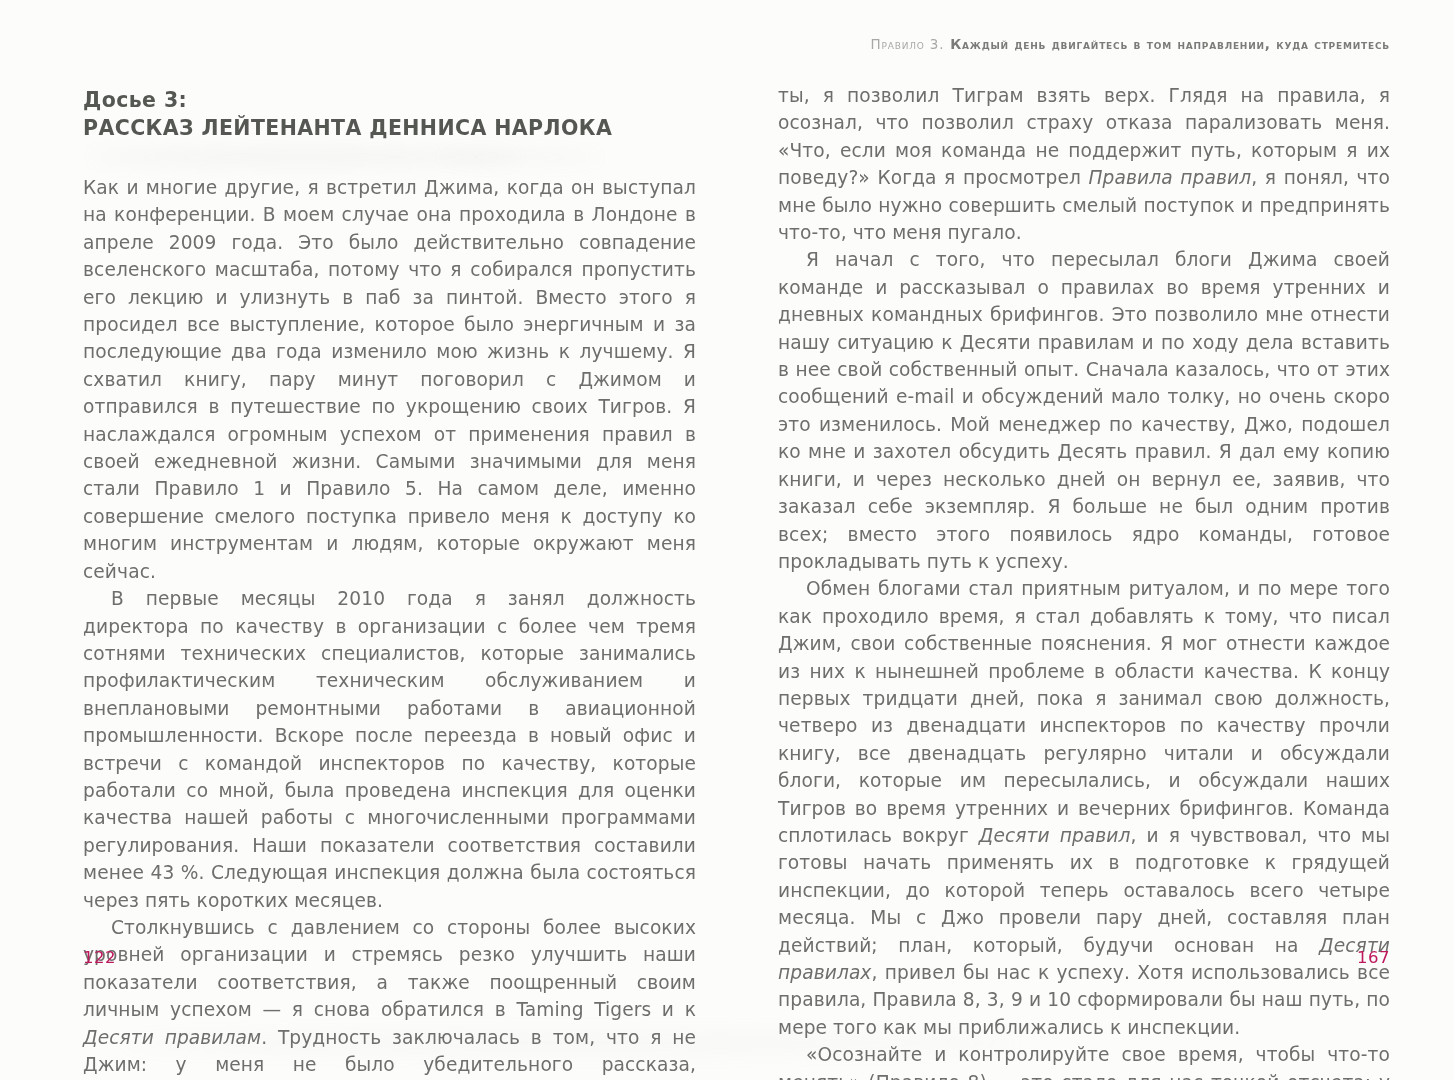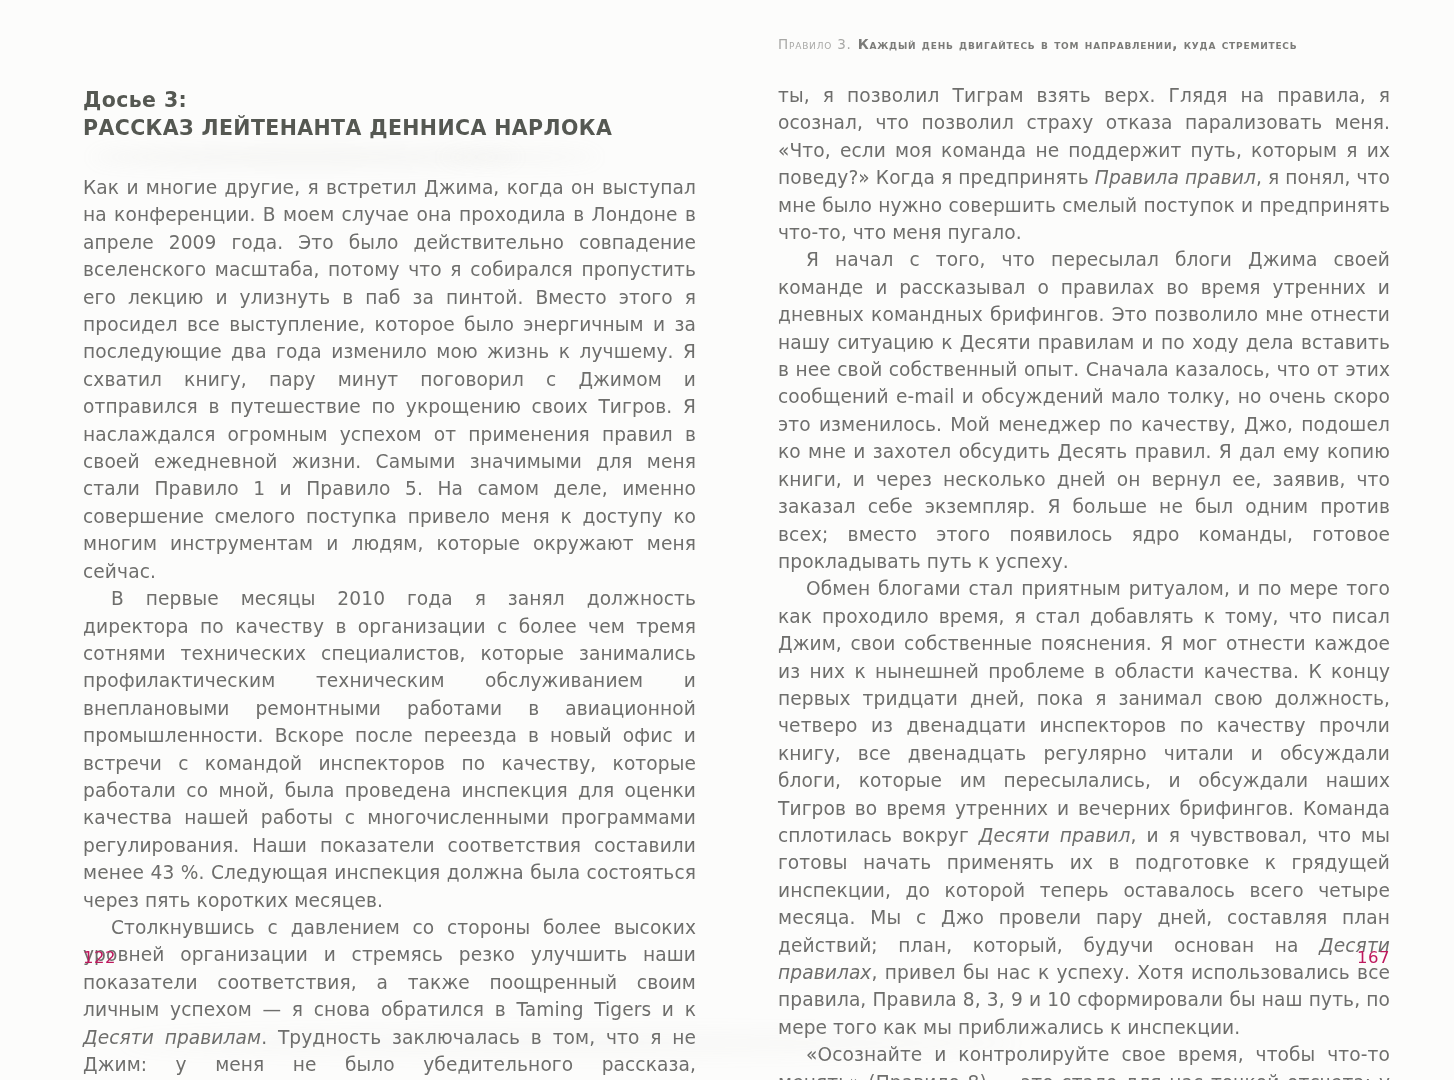--- a/index.html
+++ b/index.html
@@ -26,20 +26,21 @@
   }
   .smudge-1 { left: 90px;  top: 148px; width: 430px; height: 18px; }
   .smudge-2 { left: 440px; top: 150px; width: 160px; height: 14px; opacity: 0.07; }
   .smudge-3 { left: 120px; top: 1030px; width: 900px; height: 26px; opacity: 0.05; }
 
   .running-head {
     position: absolute;
     left: 778px;
     top: 36px;
     width: 612px;
+    text-align: right;
     font-size: 13.5px;
     letter-spacing: 0.8px;
     font-variant: small-caps;
     white-space: nowrap;
   }
   .running-head .rule-label {
     color: #a8a8a6;
     font-weight: 500;
     margin-right: 6px;
   }
@@ -113,21 +114,21 @@
     <div class="body-text">
       <p class="para"><span>Как и многие другие, я встретил Джима, когда он выступал на конференции. В моем случае она проходила в Лондоне в апреле 2009 года. Это было действительно совпадение вселенского масштаба, потому что я собирался пропустить его лекцию и улизнуть в паб за пинтой. Вместо этого я просидел все выступление, которое было энергичным и за последующие два года изменило мою жизнь к лучшему. Я схватил книгу, пару минут поговорил с Джимом и отправился в путешествие по укрощению своих Тигров. Я наслаждался огромным успехом от применения правил в своей ежедневной жизни. Самыми значимыми для меня стали Правило 1 и Правило 5. На самом деле, именно совершение смелого поступка привело меня к доступу ко многим инструментам и людям, которые окружают меня сейчас.</span></p>
       <p class="para indent"><span>В первые месяцы 2010 года я занял должность директора по качеству в организации с более чем тремя сотнями технических специалистов, которые занимались профилактическим техническим обслуживанием и внеплановыми ремонтными работами в авиационной промышленности. Вскоре после переезда в новый офис и встречи с командой инспекторов по качеству, которые работали со мной, была проведена инспекция для оценки качества нашей работы с многочисленными программами регулирования. Наши показатели соответствия составили менее 43 %. Следующая инспекция должна была состояться через пять коротких месяцев.</span></p>
       <p class="para indent"><span>Столкнувшись с давлением со стороны более высоких уровней организации и стремясь резко улучшить наши показатели соответствия, а также поощренный своим личным успехом — я снова обратился в Taming Tigers и к </span><span class="run-italic">Десяти правилам</span><span>. Трудность заключалась в том, что я не Джим: у меня не было убедительного рассказа, иллюстрирующего силу </span></p>
     </div>
     <div class="page-number page-number-left">122</div>
   </section>
 
   <section class="page page-right">
     <div class="body-text">
-      <p class="para"><span>ты, я позволил Тиграм взять верх. Глядя на правила, я осознал, что позволил страху отказа парализовать меня. «Что, если моя команда не поддержит путь, которым я их поведу?» Когда я предпринять </span><span class="run-italic">Правила правил</span><span>, я понял, что мне было нужно совершить смелый поступок и предпринять что-то, что меня пугало.</span></p>
+      <p class="para"><span>ты, я позволил Тиграм взять верх. Глядя на правила, я осознал, что позволил страху отказа парализовать меня. «Что, если моя команда не поддержит путь, которым я их поведу?» Когда я просмотрел </span><span class="run-italic">Правила правил</span><span>, я понял, что мне было нужно совершить смелый поступок и предпринять что-то, что меня пугало.</span></p>
       <p class="para indent"><span>Я начал с того, что пересылал блоги Джима своей команде и рассказывал о правилах во время утренних и дневных командных брифингов. Это позволило мне отнести нашу ситуацию к Десяти правилам и по ходу дела вставить в нее свой собственный опыт. Сначала казалось, что от этих сообщений e-mail и обсуждений мало толку, но очень скоро это изменилось. Мой менеджер по качеству, Джо, подошел ко мне и захотел обсудить Десять правил. Я дал ему копию книги, и через несколько дней он вернул ее, заявив, что заказал себе экземпляр. Я больше не был одним против всех; вместо этого появилось ядро команды, готовое прокладывать путь к успеху.</span></p>
       <p class="para indent"><span>Обмен блогами стал приятным ритуалом, и по мере того как проходило время, я стал добавлять к тому, что писал Джим, свои собственные пояснения. Я мог отнести каждое из них к нынешней проблеме в области качества. К концу первых тридцати дней, пока я занимал свою должность, четверо из двенадцати инспекторов по качеству прочли книгу, все двенадцать регулярно читали и обсуждали блоги, которые им пересылались, и обсуждали наших Тигров во время утренних и вечерних брифингов. Команда сплотилась вокруг </span><span class="run-italic">Десяти правил</span><span>, и я чувствовал, что мы готовы начать применять их в подготовке к грядущей инспекции, до которой теперь оставалось всего четыре месяца. Мы с Джо провели пару дней, составляя план действий; план, который, будучи основан на </span><span class="run-italic">Десяти правилах</span><span>, привел бы нас к успеху. Хотя использовались все правила, Правила 8, 3, 9 и 10 сформировали бы наш путь, по мере того как мы приближались к инспекции.</span></p>
       <p class="para indent"><span>«Осознайте и контролируйте свое время, чтобы что-то менять» (Правило 8) — это стало для нас точкой отсчета: у нас были узкие временные рамки, перед тем как придет инспекция.</span></p>
     </div>
     <div class="page-number page-number-right">167</div>
   </section>
 
 </div>
 
 </body></html>

